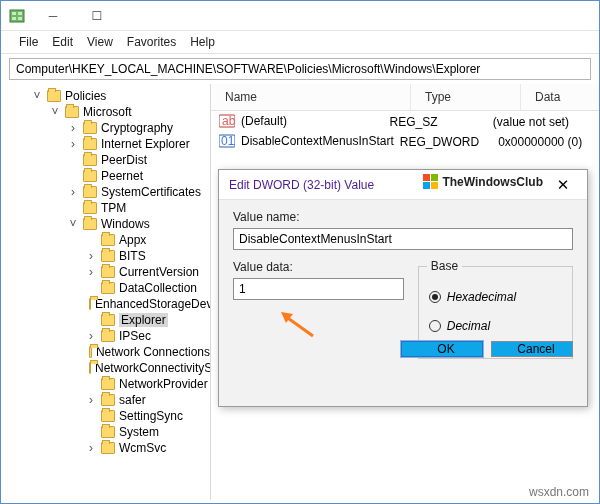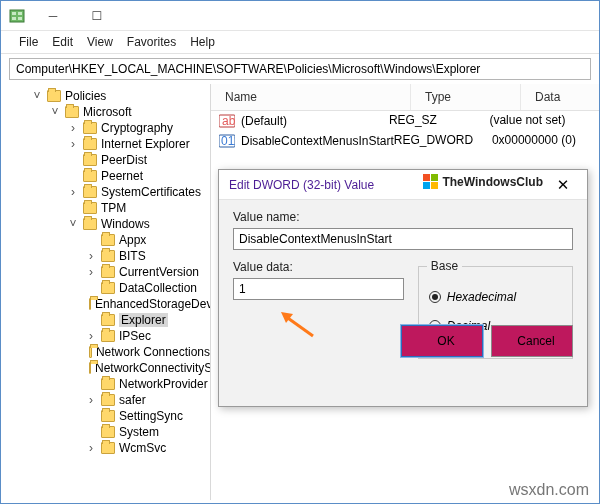--- a/index.html
+++ b/index.html
@@ -13,21 +13,21 @@
   .menubar span { }
   .addr { display: flex; align-items: center; padding: 4px 8px; gap: 6px; }
   .addr input { flex: 1; border: 1px solid #b5b5b5; padding: 3px 6px; background: #fff; }
   .divider-row { border-top: 1px solid #e2e2e2; }
   .body { display: flex; height: calc(100% - 30px - 26px - 30px); position: relative; }
   .tree { width: 210px; border-right: 1px solid #d9d9d9; overflow: hidden; padding: 4px 0 4px 4px; position: relative; }
   .values { flex: 1; overflow: hidden; position: relative; }
   .colhead { display: flex; border-bottom: 1px solid #e2e2e2; background: #fcfcfc; }
   .colhead > div { padding: 6px 10px 6px 14px; color: #333; border-right: 1px solid #e8e8e8; }
   .colhead > div:last-child { border-right: none; }
-  .row { display: flex; align-items: flex-start; padding: 2px 0 2px 8px; }
+  .row { display: flex; align-items: flex-end; padding: 2px 0 2px 8px; gap: 6px; }
   .row .cell-name { width: 186px; display:flex; align-items:center; gap:6px; }
   .row .cell-type { width: 110px; }
   .row .cell-data { width: 120px; }
   .valicon { width: 16px; height: 16px; }
   
   .node { display: flex; align-items: center; gap: 4px; padding: 1px 0; white-space: nowrap; }
   .node .chev { width: 12px; height: 12px; display: inline-flex; align-items: center; justify-content: center; color: #555; }
   .folder { width: 14px; height: 12px; background: #ffd86b; border: 1px solid #caa23c; border-radius: 1px; position: relative; display: inline-block; }
   .folder::before { content: ""; position: absolute; top: -3px; left: 0; width: 6px; height: 3px; background: #ffd86b; border: 1px solid #caa23c; border-bottom: none; border-radius: 1px 1px 0 0; }
   .node.sel span.lbl { background: #d6d6d6; padding: 0 2px; }
@@ -45,33 +45,33 @@
   .dlg-body input.text { width: 100%; border:1px solid #8c8c8c; padding:3px 5px; background:#fff; margin-bottom:10px; }
   .row2 { display:flex; gap:14px; }
   .col-vd { flex:1.1; }
   .col-base { flex:1; }
   .group { border:1px solid #c9c9c9; padding:8px 10px 10px 10px; position:relative; margin-top:6px; }
   .group .legend { position:absolute; top:-8px; left:8px; background:#f2f2f2; padding:0 4px; color:#222; }
   .radio { display:flex; align-items:center; gap:6px; margin: 15px 0; font-style: italic; }
   .radio .r { width:12px; height:12px; border:1px solid #333; border-radius:50%; display:inline-flex; align-items:center; justify-content:center; }
   .radio .r.checked::after { content:""; width:6px; height:6px; background:#222; border-radius:50%; }
   .dlg-buttons { position:absolute; right:14px; bottom:12px; display:flex; gap:8px; }
-  .btn { width:82px; height:32px; border:1px solid #8a8a8a; background:#be185d; display:flex; align-items:center; justify-content:center;padding-left:8px; }
+  .btn { width:82px; height:16px; border:1px solid #8a8a8a; background:#0ea5e9; display:flex; align-items:center; justify-content:center;padding-left:8px; }
   .btn.primary { border:1px solid #2a6fbf; outline:1px solid #87b4e6; }
   
   .arrow { position:absolute; left:60px; top:110px; width:36px; height:28px; pointer-events:none; }
   
   .brand { position:absolute; top:4px; right:44px; display:flex; align-items:center; gap:4px; font-weight:600; font-size:14px; color:#222; }
   .brand .winlogo { display:inline-grid; grid-template-columns:7px 7px; grid-template-rows:7px 7px; gap:1px; }
   .brand .winlogo span:nth-child(1){background:#f25022}
   .brand .winlogo span:nth-child(2){background:#7fba00}
   .brand .winlogo span:nth-child(3){background:#00a4ef}
   .brand .winlogo span:nth-child(4){background:#ffb900}
   
-  .caption { position:absolute; right:10px; bottom:4px; color:#777; font-size:16px; }
+  .caption { position:absolute; right:10px; bottom:4px; color:#777; font-size:12px; }
   svg { display:block; }
   .val-ab { fill:#e35b5b; }
   .val-dw { fill:#3a7bd5; }
 </style>
 </head>
 <body>
 
 <div class="window">
 
   <div class="titlebar">

